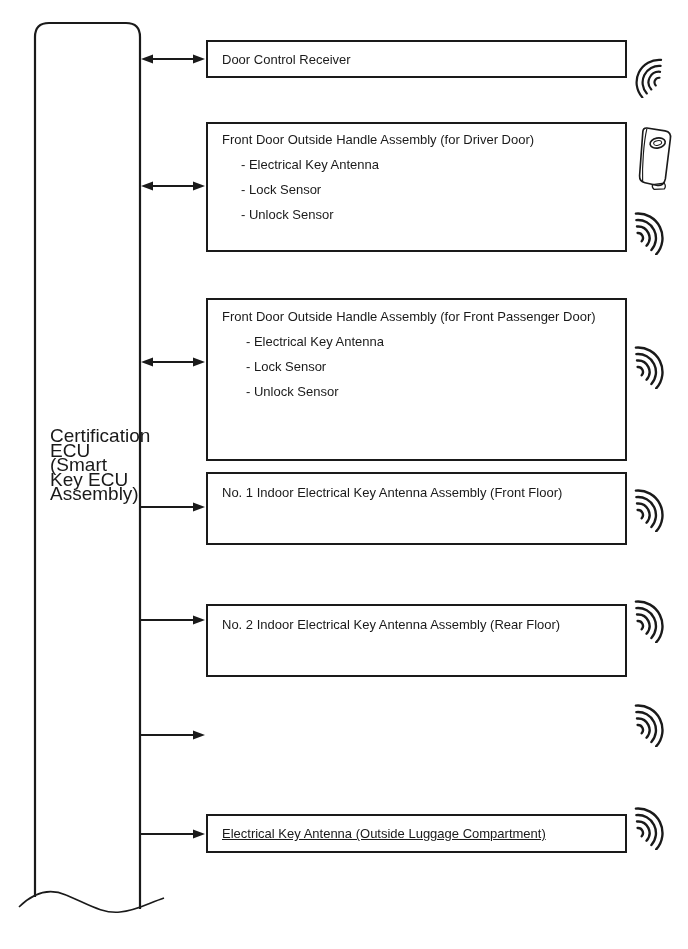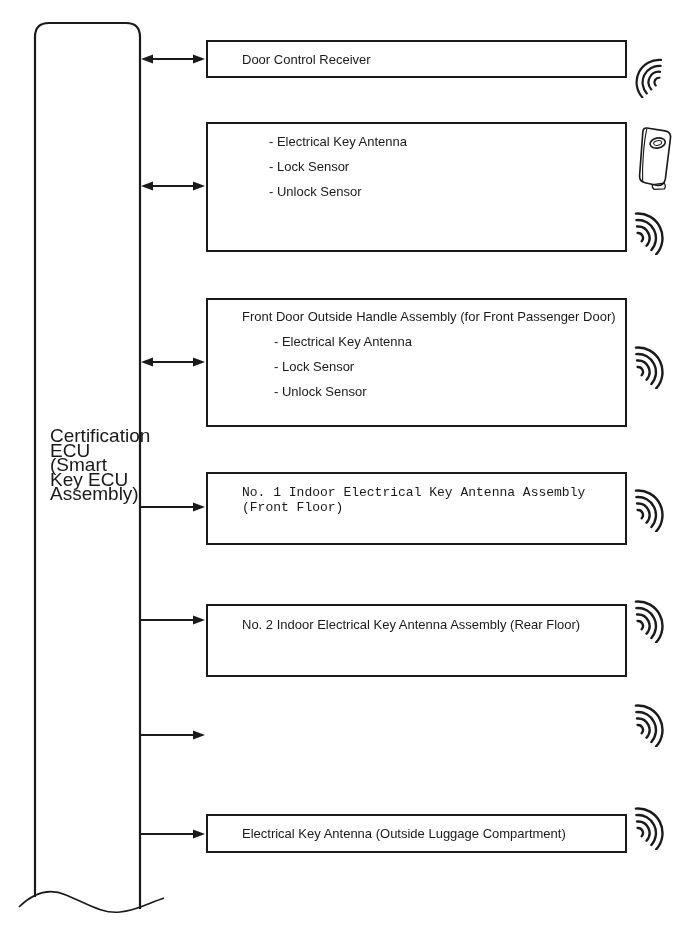--- a/index.html
+++ b/index.html
@@ -9,37 +9,37 @@
   }
   .overlay{position:absolute;left:0;top:0;pointer-events:none;}
   .ecu-label{
     position:absolute;left:50px;top:429px;width:100px;
     font-size:19px;line-height:14.5px;white-space:pre-line;
   }
   .node{
     position:absolute;left:206px;width:421px;box-sizing:border-box;
     border:2px solid #1a1a1a;background:#ffffff;font-size:13px;
   }
-  .node .title{padding-left:26px;line-height:15px;margin-left:8px;}
+  .node .title{padding-left:14px;line-height:15px;}
   .node.single-center{display:flex;align-items:center;}
   .node.single-center .title{padding-top:0;}
-  .node .sub{padding-left:33px;line-height:15px;margin-top:10px;margin-left:28px;}
+  .node .sub{padding-left:33px;line-height:15px;margin-top:10px;}
   .node.indent-more .sub{padding-left:38px;}
   .n1{top:40px;height:38px;}
   .n2{top:122px;height:130px;}
   .n2 .title{padding-top:8px;}
-  .n3{top:298px;height:129px;}
+  .n3{top:298px;height:163px;}
   .n3 .title{padding-top:9px;}
-  .n4{top:472px;height:73px;font-family:Liberation Mono, monospace;}
+  .n4{top:472px;height:73px;}
   .n4 .title{padding-top:11px;}
   .n5{top:604px;height:73px;}
   .n5 .title{padding-top:11px;}
   .n6{top:700px;height:71px;}
   .n6 .title{padding-top:11px;}
-  .n7{top:814px;height:39px;}
+  .n7{top:814px;height:39px;text-decoration:underline;}
   .icon{position:absolute;}
 </style>
 </head>
 <body>
 
 <div class="canvas">
 
   <svg class="overlay" width="688" height="949" viewBox="0 0 688 949">
 
     <path d="M35,897 L35,37 Q35,23 49,23 L126,23 Q140,23 140,37 L140,909" fill="none" stroke="#1a1a1a" stroke-width="2.2"></path>
@@ -82,20 +82,21 @@
   <div class="ecu-label">Certification
 ECU (Smart
 Key ECU
 Assembly)</div>
 
   <div class="node n1 single-center">
     <div class="title">Door Control Receiver</div>
   </div>
 
   <div class="node n2">
+    <div class="title">Front Door Outside Handle Assembly (for Driver Door)</div>
     <div class="sub">- Electrical Key Antenna</div>
     <div class="sub">- Lock Sensor</div>
     <div class="sub">- Unlock Sensor</div>
   </div>
 
   <div class="node n3 indent-more">
     <div class="title">Front Door Outside Handle Assembly (for Front Passenger Door)</div>
     <div class="sub">- Electrical Key Antenna</div>
     <div class="sub">- Lock Sensor</div>
     <div class="sub">- Unlock Sensor</div>

